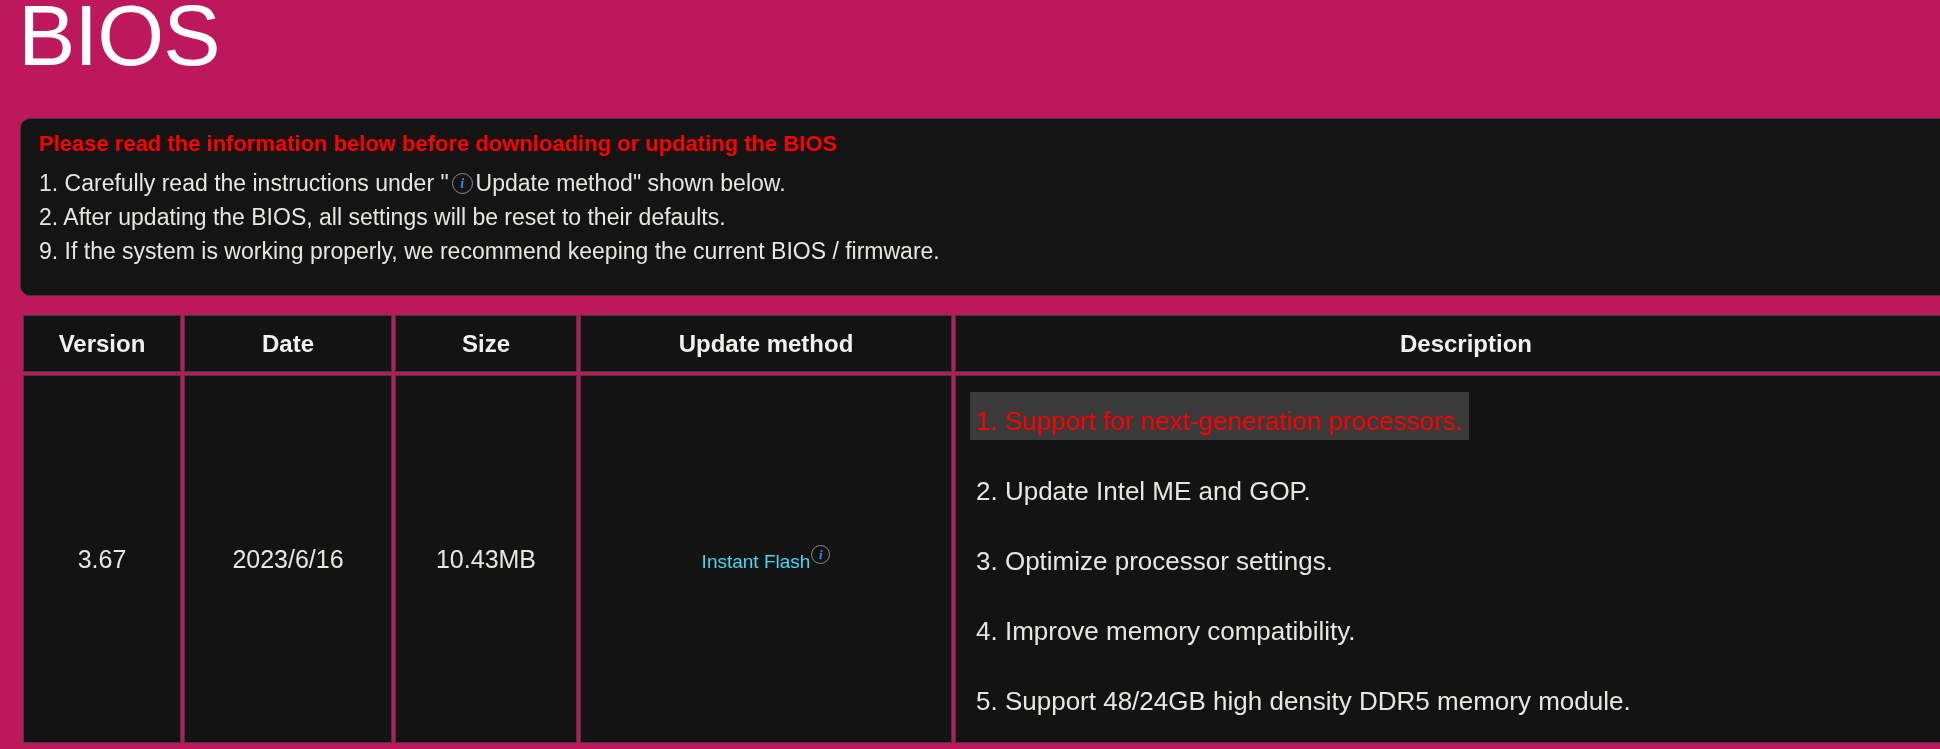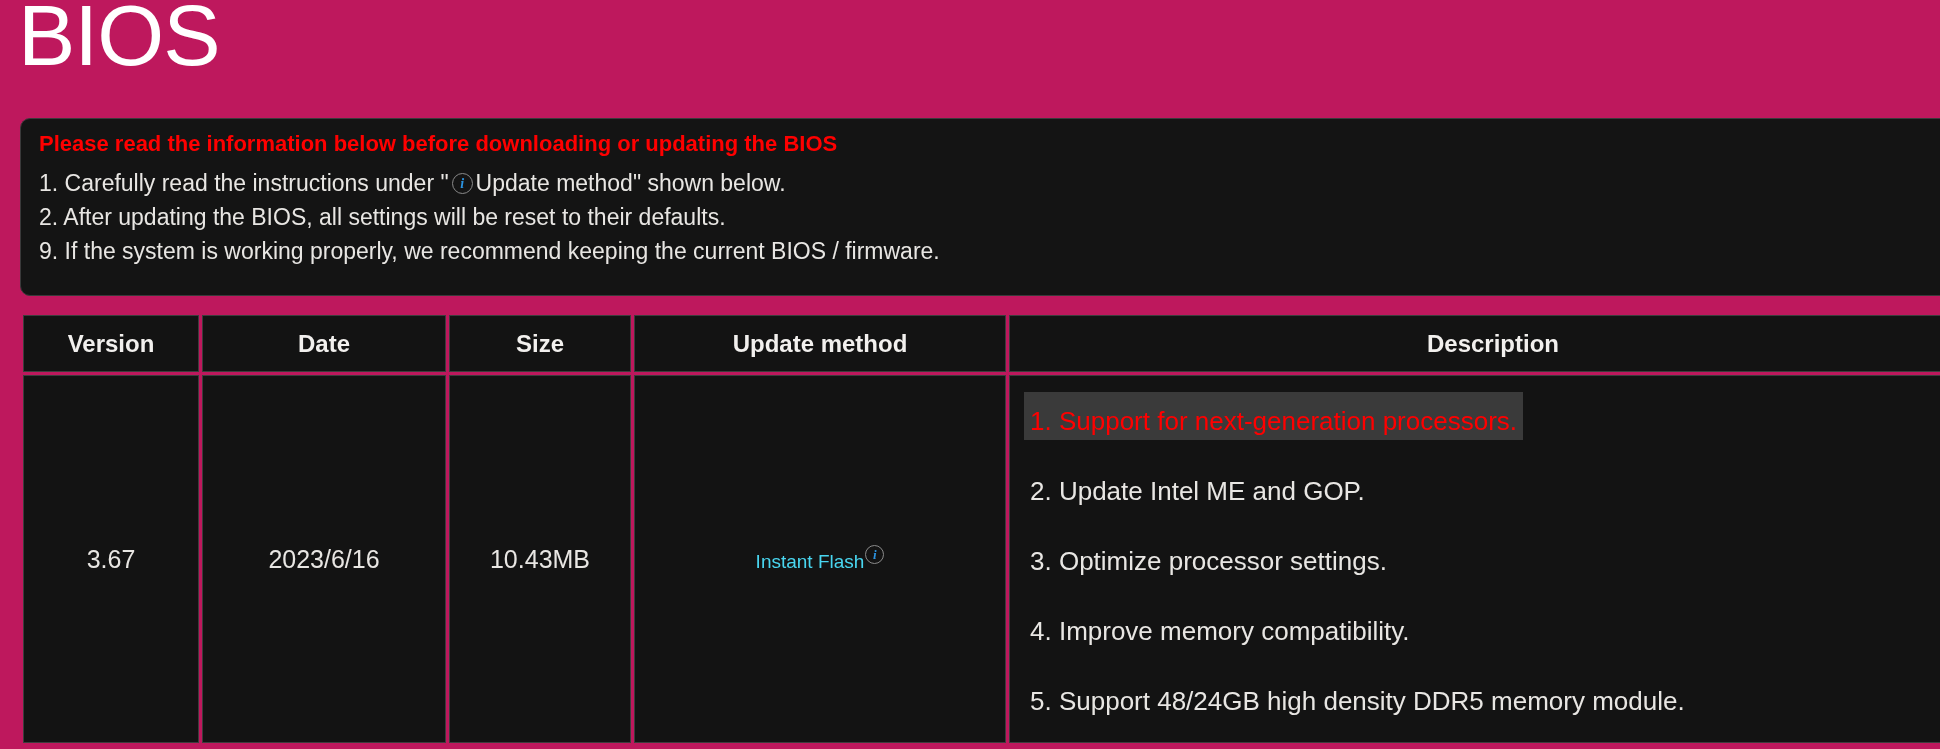--- a/index.html
+++ b/index.html
@@ -128,22 +128,22 @@
   }
 
   .bios-table td {
     height: 300px;
     color: #e8e6e3;
     font-size: 25px;
     text-align: center;
     vertical-align: middle;
   }
 
-  .col-version  { width: 176px; }
-  .col-date     { width: 244px; }
+  .col-version  { width: 158px; }
+  .col-date     { width: 208px; }
   .col-size     { width: 182px; }
   .col-method   { width: 372px; }
   .col-desc     { width: auto; }
 
   .flash-link {
     color: #49d6f0;
     font-size: 19px;
     text-decoration: none;
     cursor: pointer;
     white-space: nowrap;

